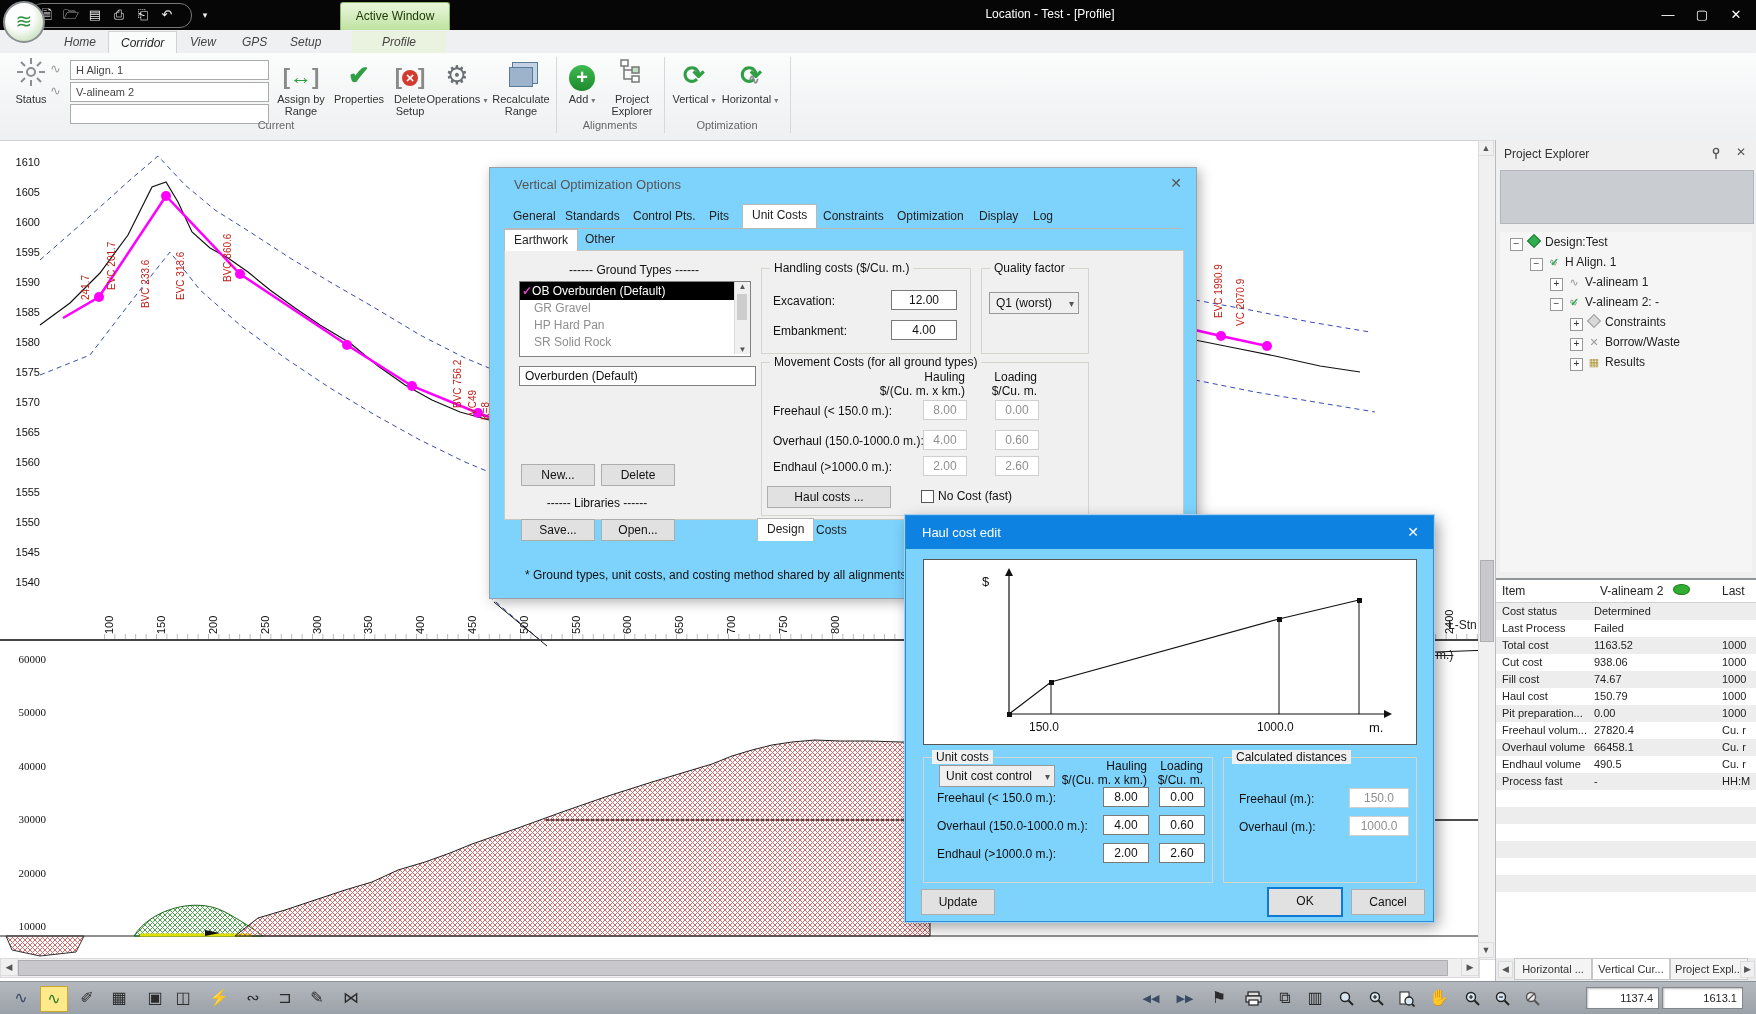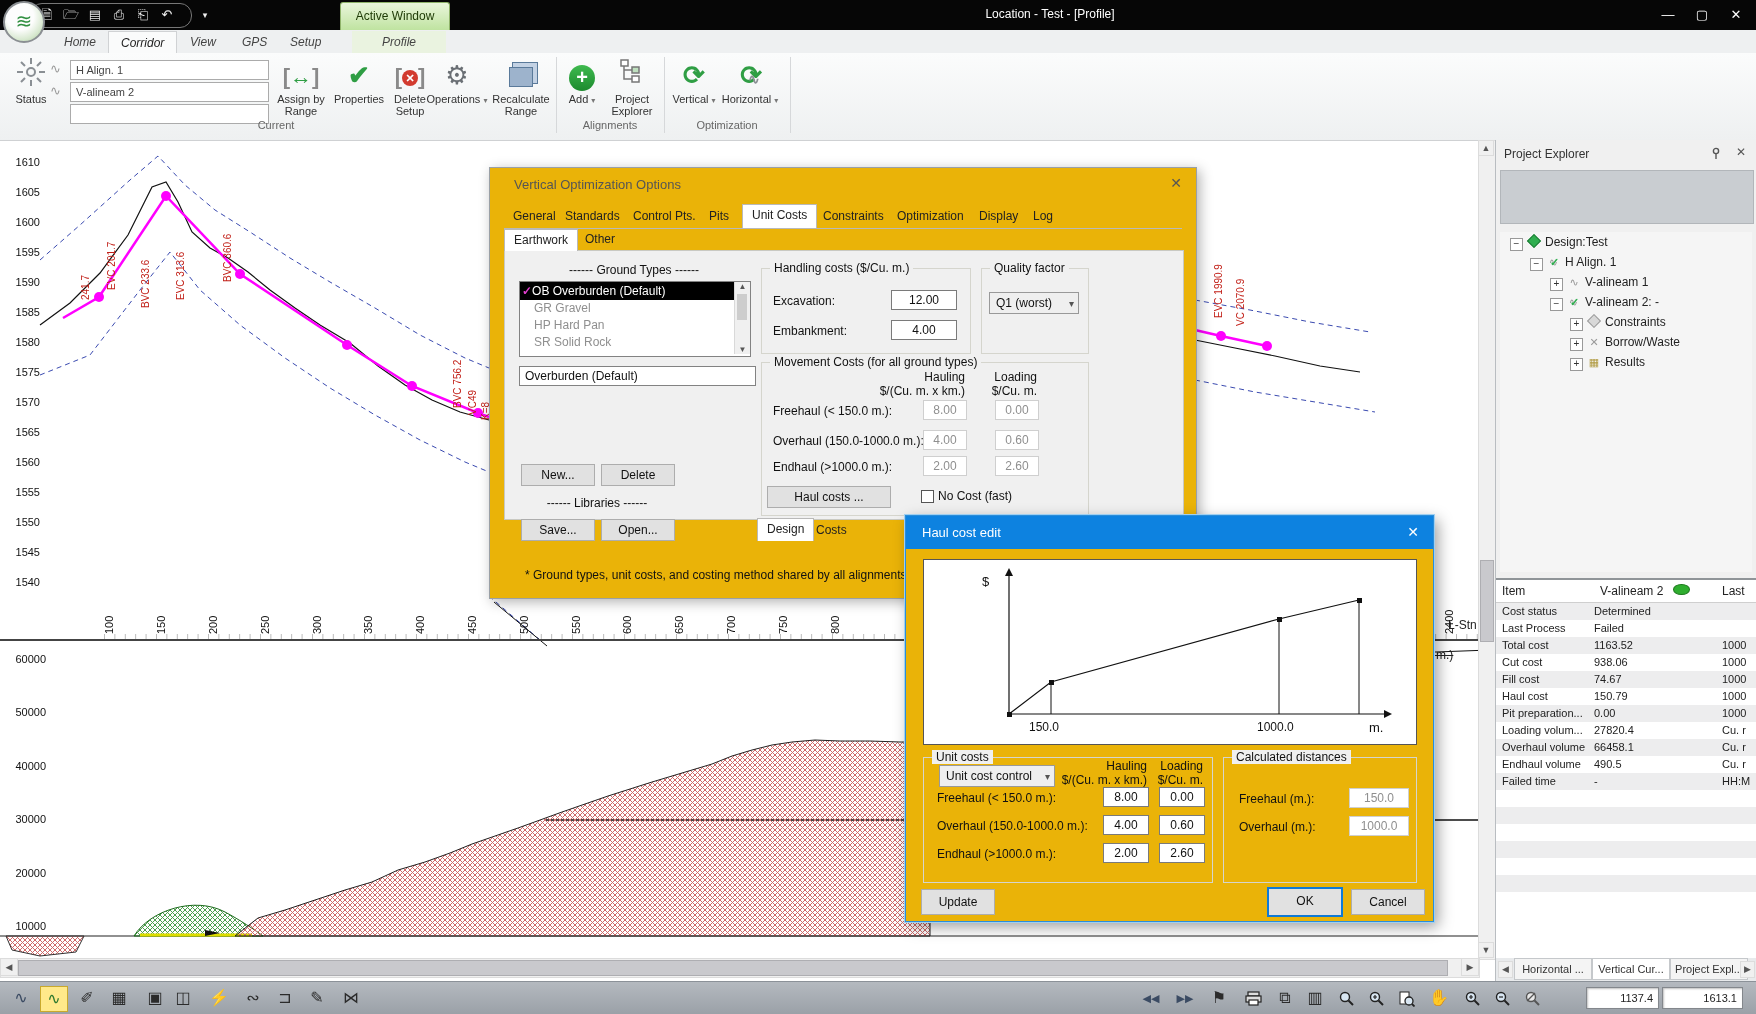--- a/index.html
+++ b/index.html
@@ -36,29 +36,29 @@
   .mini-squig{position:absolute;left:50px;color:#999;font-size:13px;}
   .addcircle{display:inline-block;width:26px;height:26px;border-radius:50%;background:linear-gradient(#3fba4f,#1d8a2e);
     color:#fff;font-size:20px;line-height:25px;font-weight:bold;}
   .folders{display:inline-block;width:22px;height:18px;background:#9db3cc;border:1px solid #5a7a9a;
     box-shadow:4px -4px 0 #c3d2e4,4px -4px 0 1px #5a7a9a;margin-top:10px;}
   .redcirc{display:inline-block;width:16px;height:16px;border-radius:50%;background:#d23b2f;color:#fff;
     font-size:11px;line-height:16px;font-weight:bold;vertical-align:2px;}
   .brk{color:#8a8a8a;font-size:22px;font-weight:bold;}
   
   .elev{position:absolute;left:4px;width:36px;text-align:right;font-size:11px;color:#111;}
-  .mhl{position:absolute;left:2px;width:44px;text-align:right;font-size:11px;color:#111;}
+  .mhl{position:absolute;left:2px;width:44px;text-align:right;font-size:11px;color:#111;font-family:Liberation Serif, serif;}
   .rot{position:absolute;transform:rotate(-90deg);transform-origin:0 0;white-space:nowrap;font-size:11px;color:#111;}
   .rot.red{color:#c22018;font-size:10px;}
   
   .sb{background:#f0f0f0;border:1px solid #dcdcdc;position:absolute;}
   .sb-thumb{background:#c9c9cd;border:1px solid #aeaeb2;position:absolute;}
   .sb-arrow{position:absolute;color:#555;font-size:9px;text-align:center;background:#f0f0f0;border:1px solid #dcdcdc;}
   
-  .dlg{position:absolute;background:#eab308;border:1px solid #9aa0a6;box-shadow:3px 3px 12px rgba(0,0,0,.30);}
+  .dlg{position:absolute;background:#7dd3fc;border:1px solid #9aa0a6;box-shadow:3px 3px 12px rgba(0,0,0,.30);}
   .btn{position:absolute;background:#e1e1e1;border:1px solid #adadad;text-align:center;font-size:12px;color:#111;}
   .inp{position:absolute;background:#fff;border:1px solid #7a7a7a;font-size:12px;color:#111;text-align:center;}
   .inp.dis{border-color:#cfcfcf;color:#8f8f8f;}
   .fs{position:absolute;border:1px solid #d5d5cd;}
   .lg{position:absolute;top:-8px;left:8px;background:#f0f0f0;padding:0 4px;font-size:12px;color:#111;white-space:nowrap;}
   .vtab{position:absolute;top:0;height:21px;line-height:21px;padding:0 9px;font-size:12px;color:#222;}
   .vtab.active{background:#fff;border:1px solid #b9b9b9;border-bottom:none;top:-2px;height:23px;z-index:2;}
   .dlbl{position:absolute;font-size:12px;color:#111;white-space:nowrap;}
   .combo{position:absolute;background:#efefef;border:1px solid #999;font-size:12px;color:#111;padding-left:6px;}
   .combo .car{position:absolute;right:4px;top:1px;color:#555;font-size:10px;}
@@ -515,36 +515,36 @@
           <span>Haul cost</span>
           <span>150.79</span>
           <span>1000</span>
         </div>
       <div class="prow">
           <span>Pit preparation...</span>
           <span>0.00</span>
           <span>1000</span>
         </div>
       <div class="prow">
-          <span>Loading volum...</span>
+          <span>Freehaul volum...</span>
           <span>27820.4</span>
           <span>Cu. r</span>
         </div>
       <div class="prow">
           <span>Overhaul volume</span>
           <span>66458.1</span>
           <span>Cu. r</span>
         </div>
       <div class="prow">
           <span>Endhaul volume</span>
           <span>490.5</span>
           <span>Cu. r</span>
         </div>
       <div class="prow">
-          <span>Failed time</span>
+          <span>Process fast</span>
           <span>-</span>
           <span>HH:M</span>
         </div>
       <div class="prow">
           <span></span>
           <span></span>
           <span></span>
         </div>
       <div class="prow">
           <span></span>

